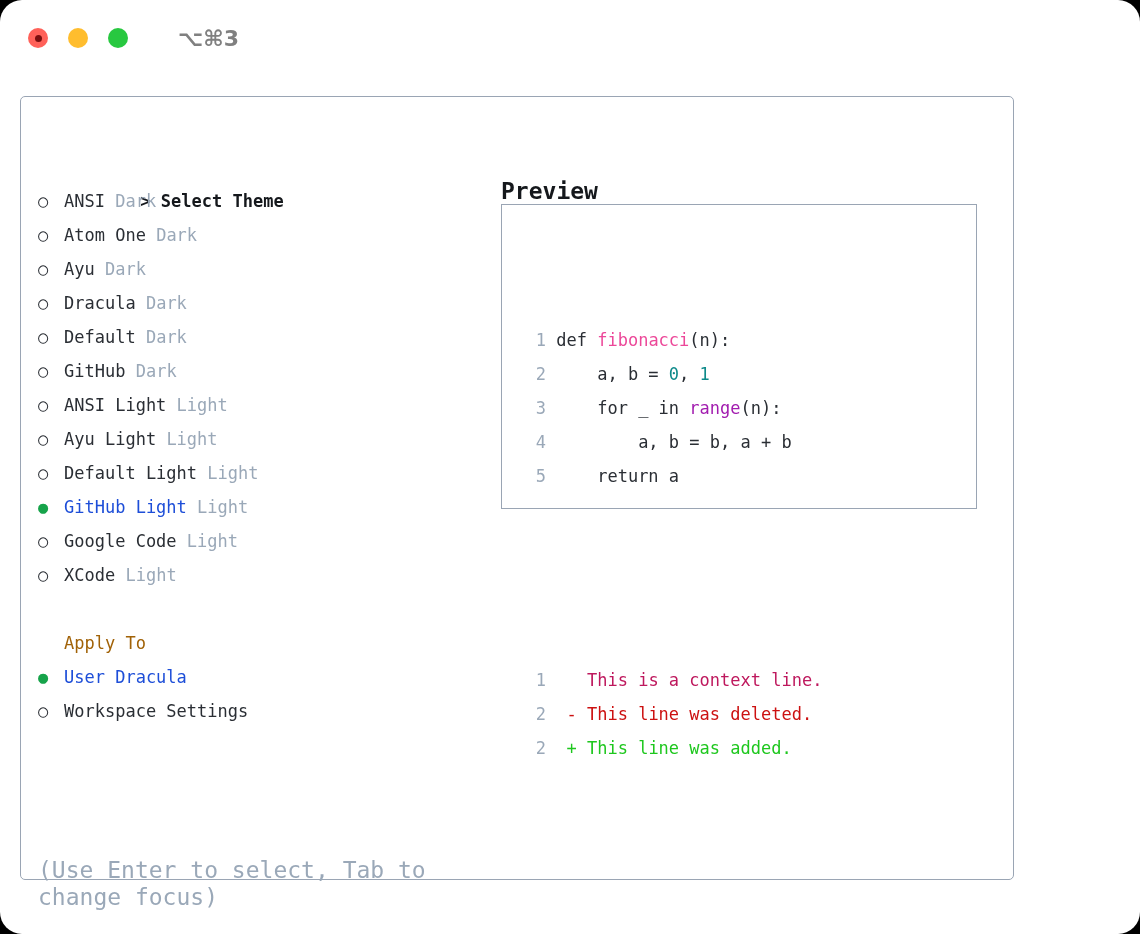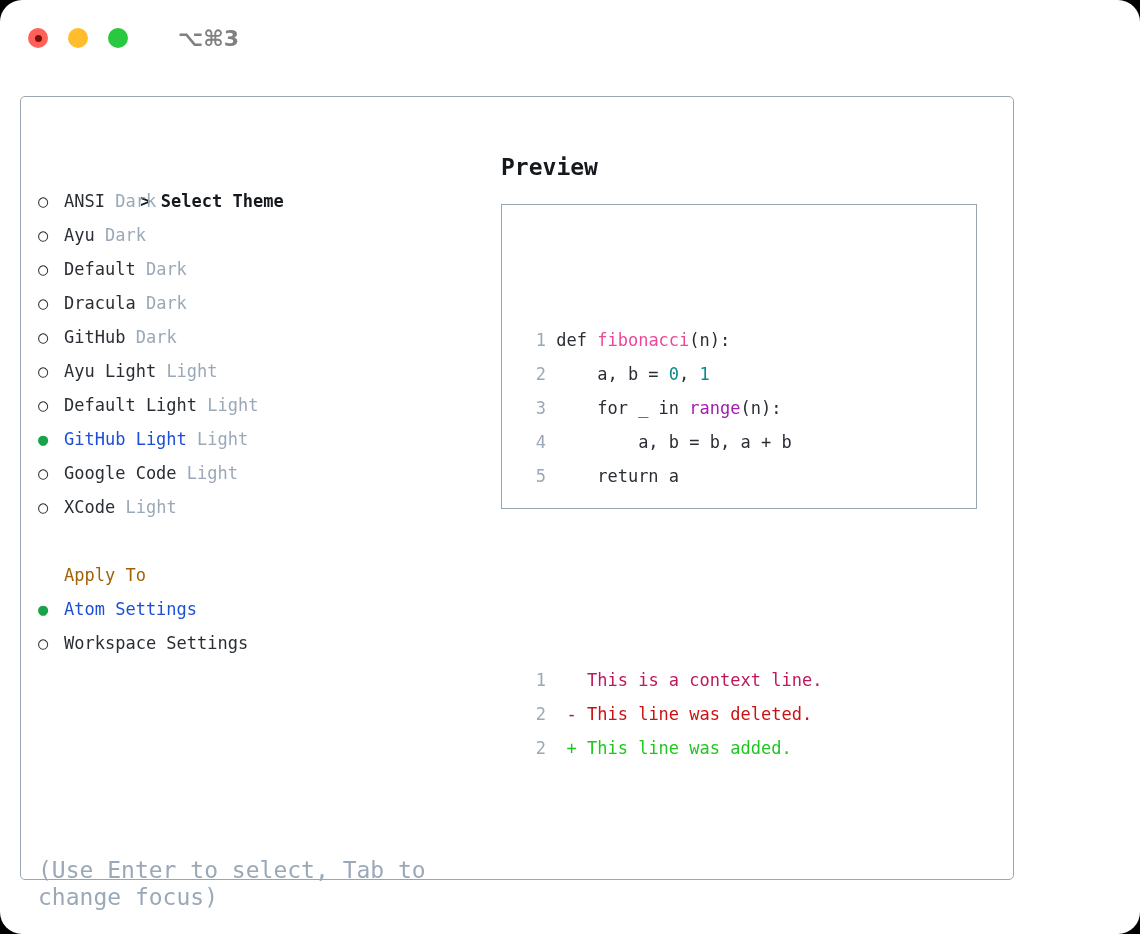--- a/index.html
+++ b/index.html
@@ -148,20 +148,21 @@
     position: absolute;
     left: 480px;
     top: 53px;
     width: 490px;
   }
   #preview-title {
     font-size: 23px;
     line-height: 34px;
     font-weight: 700;
     color: #15181c;
+    margin-top: 24px;
   }
 
   #preview-box {
     position: absolute;
     left: 480px;
     top: 107px;
     width: 476px;
     height: 305px;
     border: 1px solid #9aa5b4;
     box-sizing: border-box;
@@ -209,37 +210,39 @@
     <div id="panel-inner">
 
       <div id="left-col">
 
         <div class="line heading">
           <span class="caret">&gt;</span><span> </span><span>Select Theme</span>
         </div>
 
         <div id="theme-items">
             <div class="line"><span class="marker">○</span><span class="item-label">ANSI</span><span> </span><span class="item-tag">Dark</span></div>
+            <div class="line"><span class="marker">○</span><span class="item-label">Atom One</span><span> </span><span class="item-tag">Dark</span></div>
             <div class="line"><span class="marker">○</span><span class="item-label">Ayu</span><span> </span><span class="item-tag">Dark</span></div>
+            <div class="line"><span class="marker">○</span><span class="item-label">Dracula</span><span> </span><span class="item-tag">Dark</span></div>
             <div class="line"><span class="marker">○</span><span class="item-label">Default</span><span> </span><span class="item-tag">Dark</span></div>
-            <div class="line"><span class="marker">○</span><span class="item-label">Dracula</span><span> </span><span class="item-tag">Dark</span></div>
             <div class="line"><span class="marker">○</span><span class="item-label">GitHub</span><span> </span><span class="item-tag">Dark</span></div>
+            <div class="line"><span class="marker">○</span><span class="item-label">ANSI Light</span><span> </span><span class="item-tag">Light</span></div>
             <div class="line"><span class="marker">○</span><span class="item-label">Ayu Light</span><span> </span><span class="item-tag">Light</span></div>
             <div class="line"><span class="marker">○</span><span class="item-label">Default Light</span><span> </span><span class="item-tag">Light</span></div>
             <div class="line"><span class="marker selected">●</span><span class="item-label selected">GitHub Light</span><span> </span><span class="item-tag">Light</span></div>
             <div class="line"><span class="marker">○</span><span class="item-label">Google Code</span><span> </span><span class="item-tag">Light</span></div>
             <div class="line"><span class="marker">○</span><span class="item-label">XCode</span><span> </span><span class="item-tag">Light</span></div>
           </div>
 
         <div class="blank"></div>
 
         <div class="line section-label">Apply To</div>
 
         <div id="apply-items">
-            <div class="line"><span class="marker selected">●</span><span class="item-label selected">Atom Settings</span></div>
+            <div class="line"><span class="marker selected">●</span><span class="item-label selected">User Dracula</span></div>
             <div class="line"><span class="marker">○</span><span class="item-label">Workspace Settings</span></div>
           </div>
       </div>
 
       <div id="hint">(Use Enter to select, Tab to change focus)</div>
 
       <div id="right-col">
         <div id="preview-title">Preview</div>
       </div>
 

